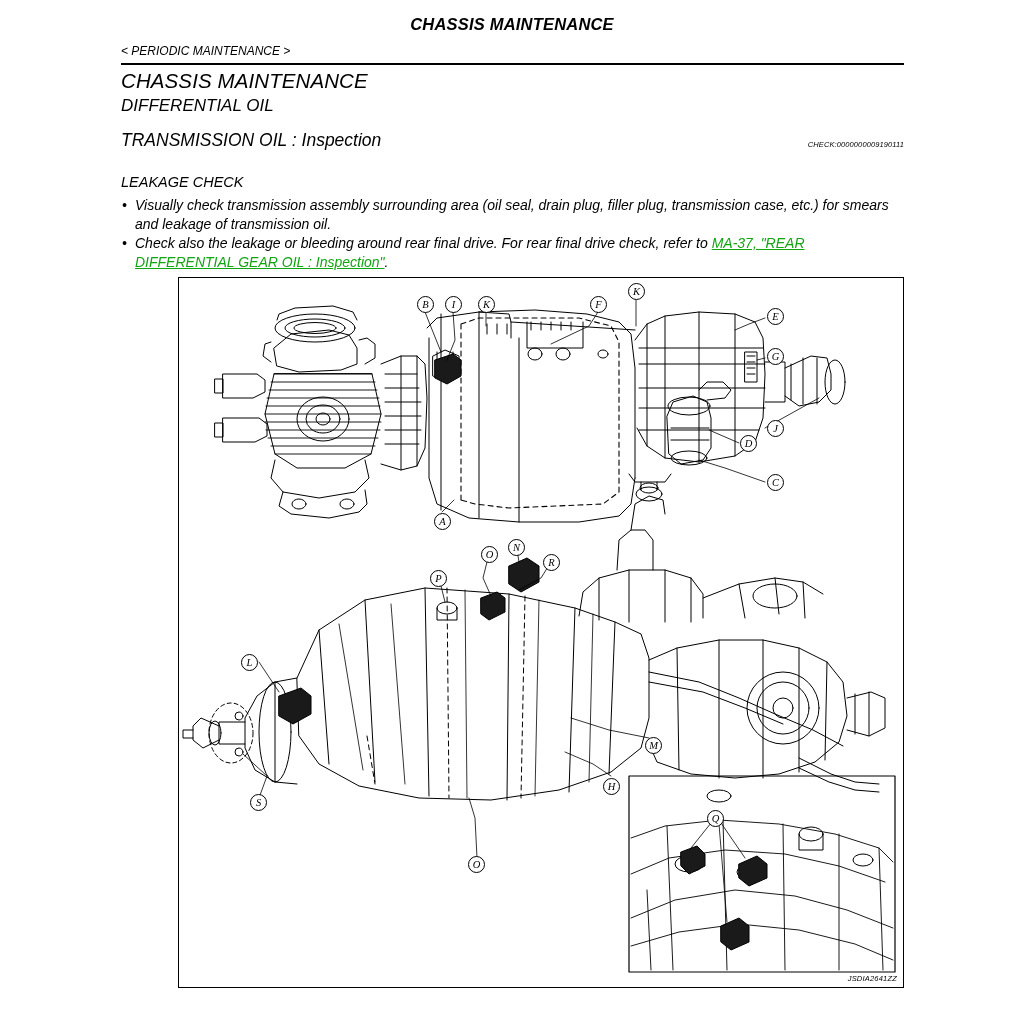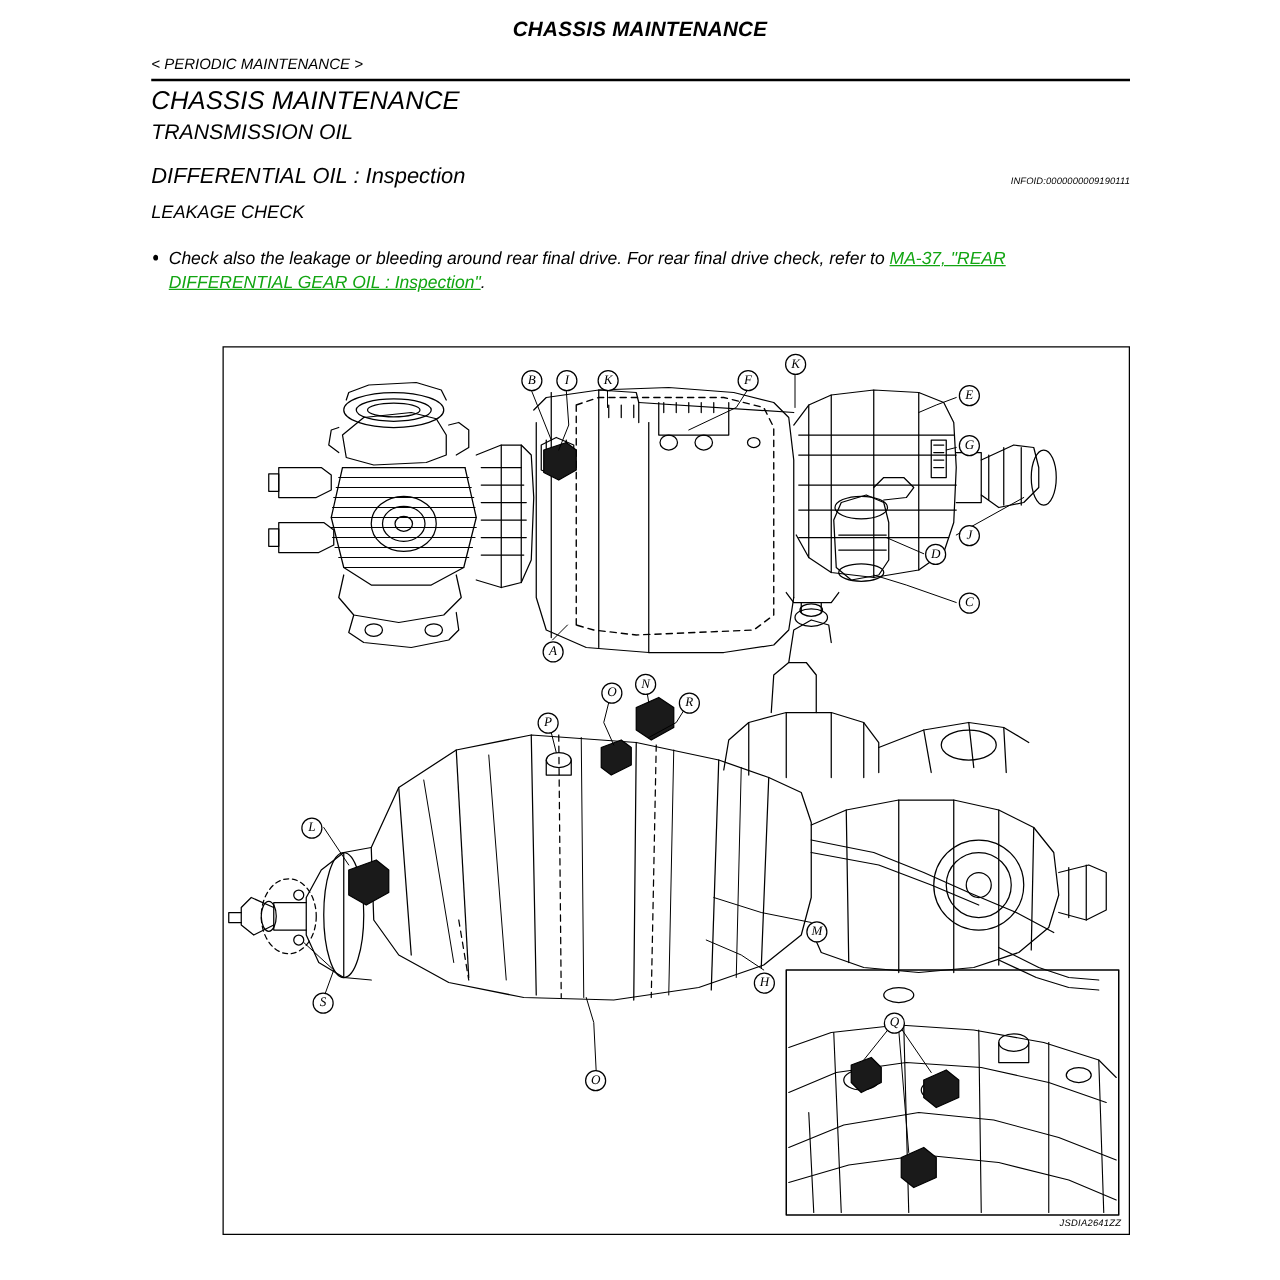--- a/index.html
+++ b/index.html
@@ -68,21 +68,21 @@
   .infoid {
     position: absolute;
     top: 140px;
     right: 120px;
     font-size: 7.5px;
     letter-spacing: 0.1px;
     color: #000;
   }
   .h4 {
     position: absolute;
-    top: 162px;
+    top: 174px;
     left: 121px;
     font-size: 14.5px;
   }
   
   .bullets {
     position: absolute;
     top: 196px;
     left: 121px;
     width: 786px;
     font-size: 14px;
@@ -142,28 +142,29 @@
 </head>
 <body>
 
 <div class="page">
 
   <div class="page-header-title">CHASSIS MAINTENANCE</div>
   <div class="breadcrumb">&lt; PERIODIC MAINTENANCE &gt;</div>
   <div class="header-rule"></div>
 
   <div class="h1">CHASSIS MAINTENANCE</div>
-  <div class="h2">TRANSMISSION OIL</div>
-  <div class="h3">DIFFERENTIAL OIL : Inspection</div>
-  <div class="infoid">INFOID:0000000009190111</div>
+  <div class="h2">DIFFERENTIAL OIL</div>
+  <div class="h3">TRANSMISSION OIL : Inspection</div>
+  <div class="infoid">CHECK:0000000009190111</div>
   <div class="h4">LEAKAGE CHECK</div>
 
   <div class="bullets">
     <div class="bullet">
       <span class="dot">•</span>
+      <span>Visually check transmission assembly surrounding area (oil seal, drain plug, filler plug, transmission case, etc.) for smears and leakage of transmission oil.</span>
     </div>
     <div class="bullet">
       <span class="dot">•</span>
       <span>Check also the leakage or bleeding around rear final drive. For rear final drive check, refer to </span><a class="doclink" href="#">MA-37, "REAR DIFFERENTIAL GEAR OIL : Inspection"</a><span>.</span>
     </div>
   </div>
 
   <div class="figure">
 
     <svg width="723" height="708" viewBox="0 0 723 708">

